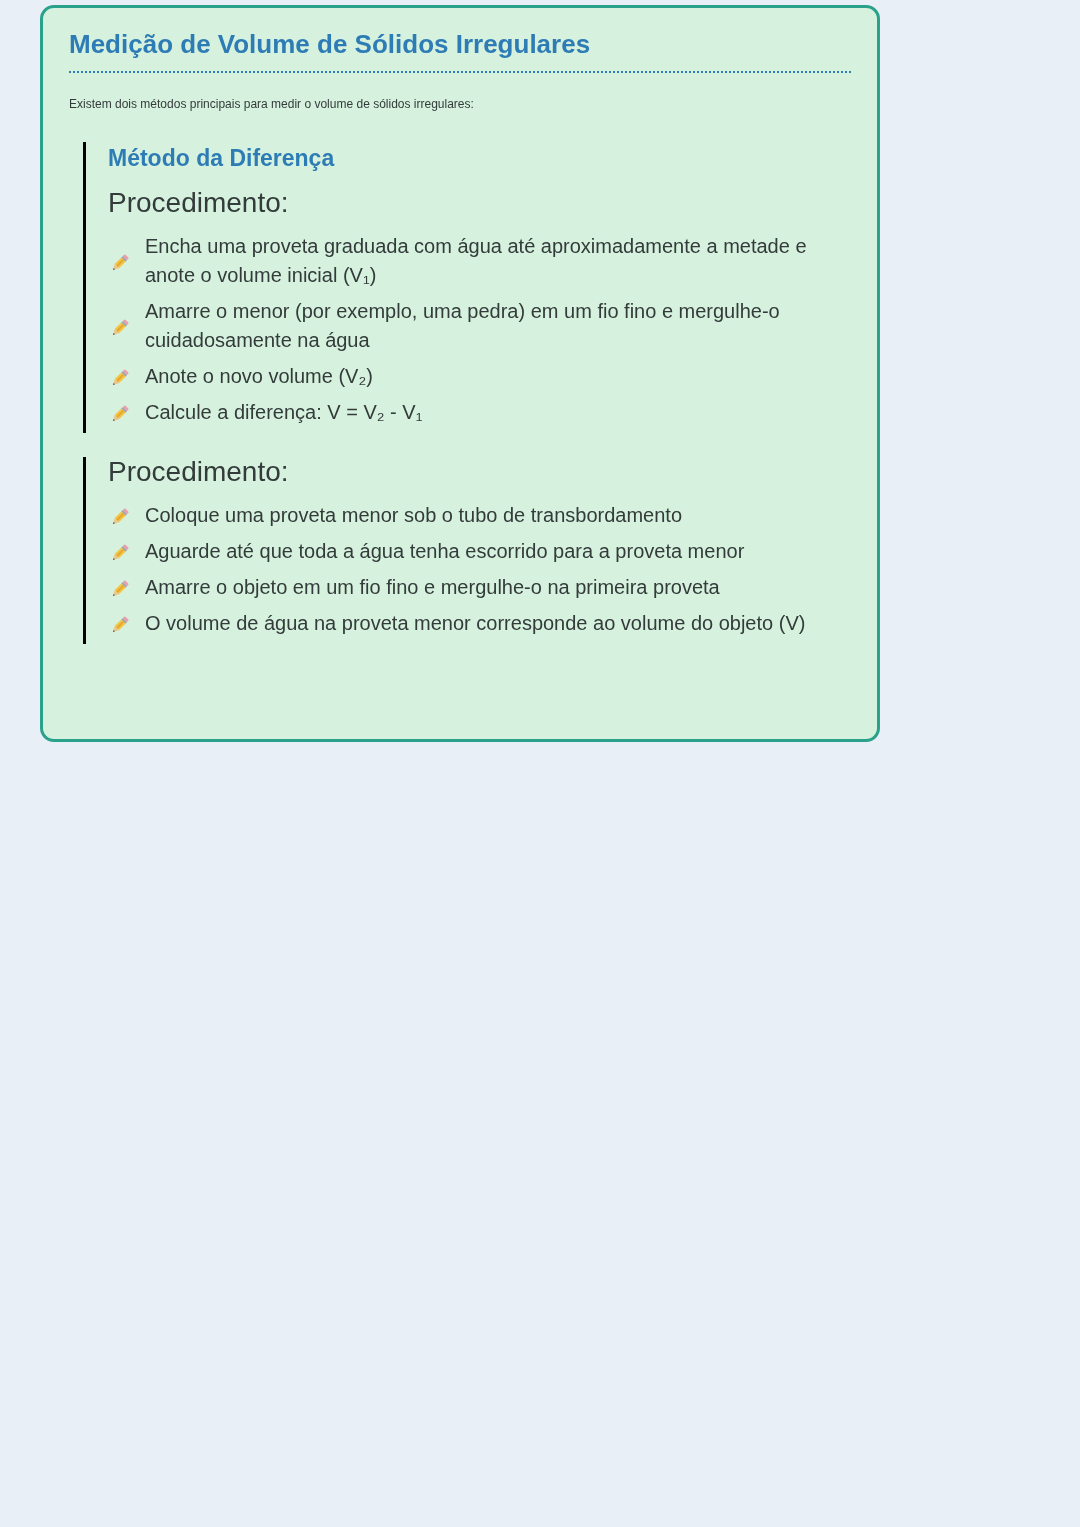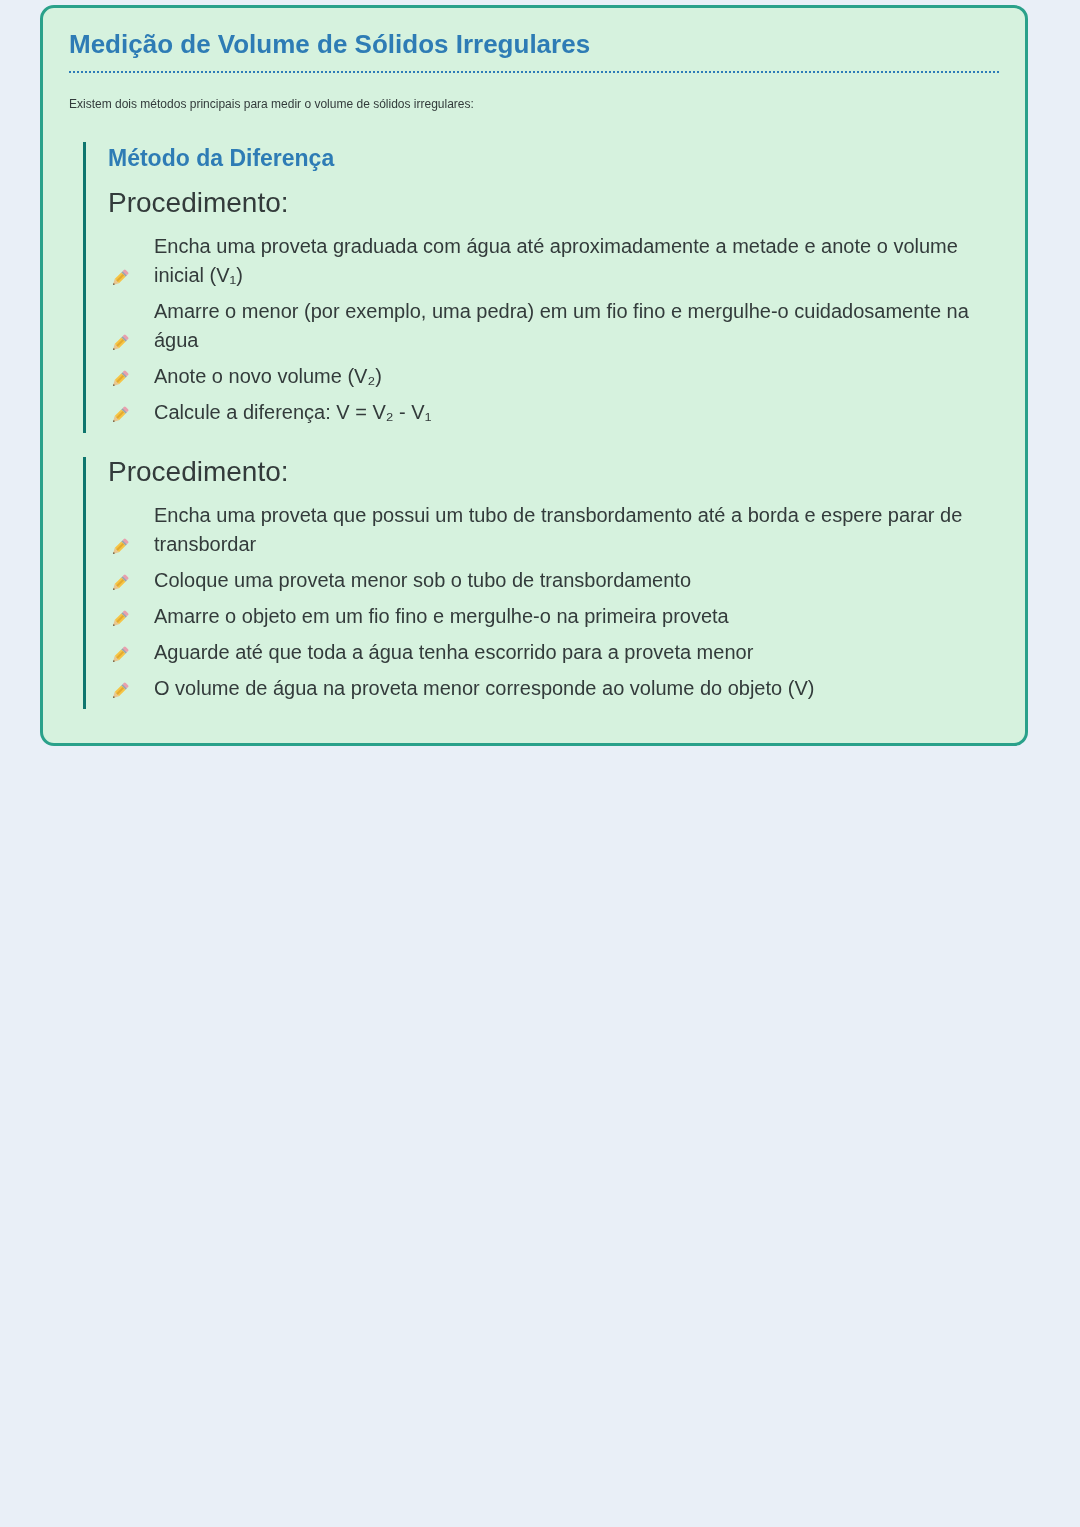--- a/index.html
+++ b/index.html
@@ -12,21 +12,21 @@
     height: 1527px;
     background: #e9eff7;
     font-family: "Liberation Sans", "DejaVu Sans", sans-serif;
     color: #333b3b;
     position: relative;
   }
   .card {
     position: absolute;
     left: 40px;
     top: 5px;
-    width: 988px;
+    width: 840px;
     min-height: 737px;
     background: #d6f2de;
     border: 3px solid #2aa18a;
     border-radius: 14px;
     padding: 20px 26px 34px 26px;
   }
   .card-title {
     margin: 0;
     font-size: 26px;
     font-weight: 600;
@@ -36,21 +36,21 @@
     border-bottom: 2px dotted #2e7cb8;
   }
   .intro {
     margin: 18px 0 0 0;
     font-size: 12px;
     line-height: 27px;
     color: #333b3b;
   }
   .method {
     margin: 24px 0 0 14px;
-    border-left: 3px solid #0f766e;
+    border-left: 3px solid #000000;
     padding: 2px 0 6px 22px;
   }
   .method-title {
     margin: 0 0 18px 0;
     font-size: 23px;
     font-weight: 600;
     line-height: 28px;
     color: #2e7cb5;
   }
   .procedure-label {
@@ -59,22 +59,22 @@
     line-height: 26px;
     color: #333b3b;
   }
   ul.steps {
     list-style: none;
     margin: 0;
     padding: 0;
   }
   li.step {
     display: flex;
-    align-items: flex-end;
-    gap: 22px;
+    align-items: center;
+    gap: 13px;
     font-size: 20px;
     line-height: 29px;
     margin-bottom: 7px;
     color: #333b3b;
     max-width: 880px;
   }
   li.step:last-child { margin-bottom: 0; }
   .bullet {
     flex: 0 0 auto;
     width: 24px;
@@ -149,45 +149,37 @@
 
     <div class="method">
       <p class="procedure-label">Procedimento:</p>
       <ul class="steps">
         <li class="step">
           <span class="bullet">
               <svg>
                 <use href="#pencil"></use>
               </svg>
             </span>
-          <span class="step-text">Encha uma proveta que possui um tubo de transbordamento até a borda e espere parar de transbordar</span>
-        </li>
-        <li class="step">
-          <span class="bullet">
-              <svg>
-                <use href="#pencil"></use>
-              </svg>
-            </span>
           <span class="step-text">Coloque uma proveta menor sob o tubo de transbordamento</span>
         </li>
         <li class="step">
           <span class="bullet">
               <svg>
                 <use href="#pencil"></use>
               </svg>
             </span>
-          <span class="step-text">Amarre o objeto em um fio fino e mergulhe-o na primeira proveta</span>
+          <span class="step-text">Aguarde até que toda a água tenha escorrido para a proveta menor</span>
         </li>
         <li class="step">
           <span class="bullet">
               <svg>
                 <use href="#pencil"></use>
               </svg>
             </span>
-          <span class="step-text">Aguarde até que toda a água tenha escorrido para a proveta menor</span>
+          <span class="step-text">Amarre o objeto em um fio fino e mergulhe-o na primeira proveta</span>
         </li>
         <li class="step">
           <span class="bullet">
               <svg>
                 <use href="#pencil"></use>
               </svg>
             </span>
           <span class="step-text">O volume de água na proveta menor corresponde ao volume do objeto (V)</span>
         </li>
       </ul>

